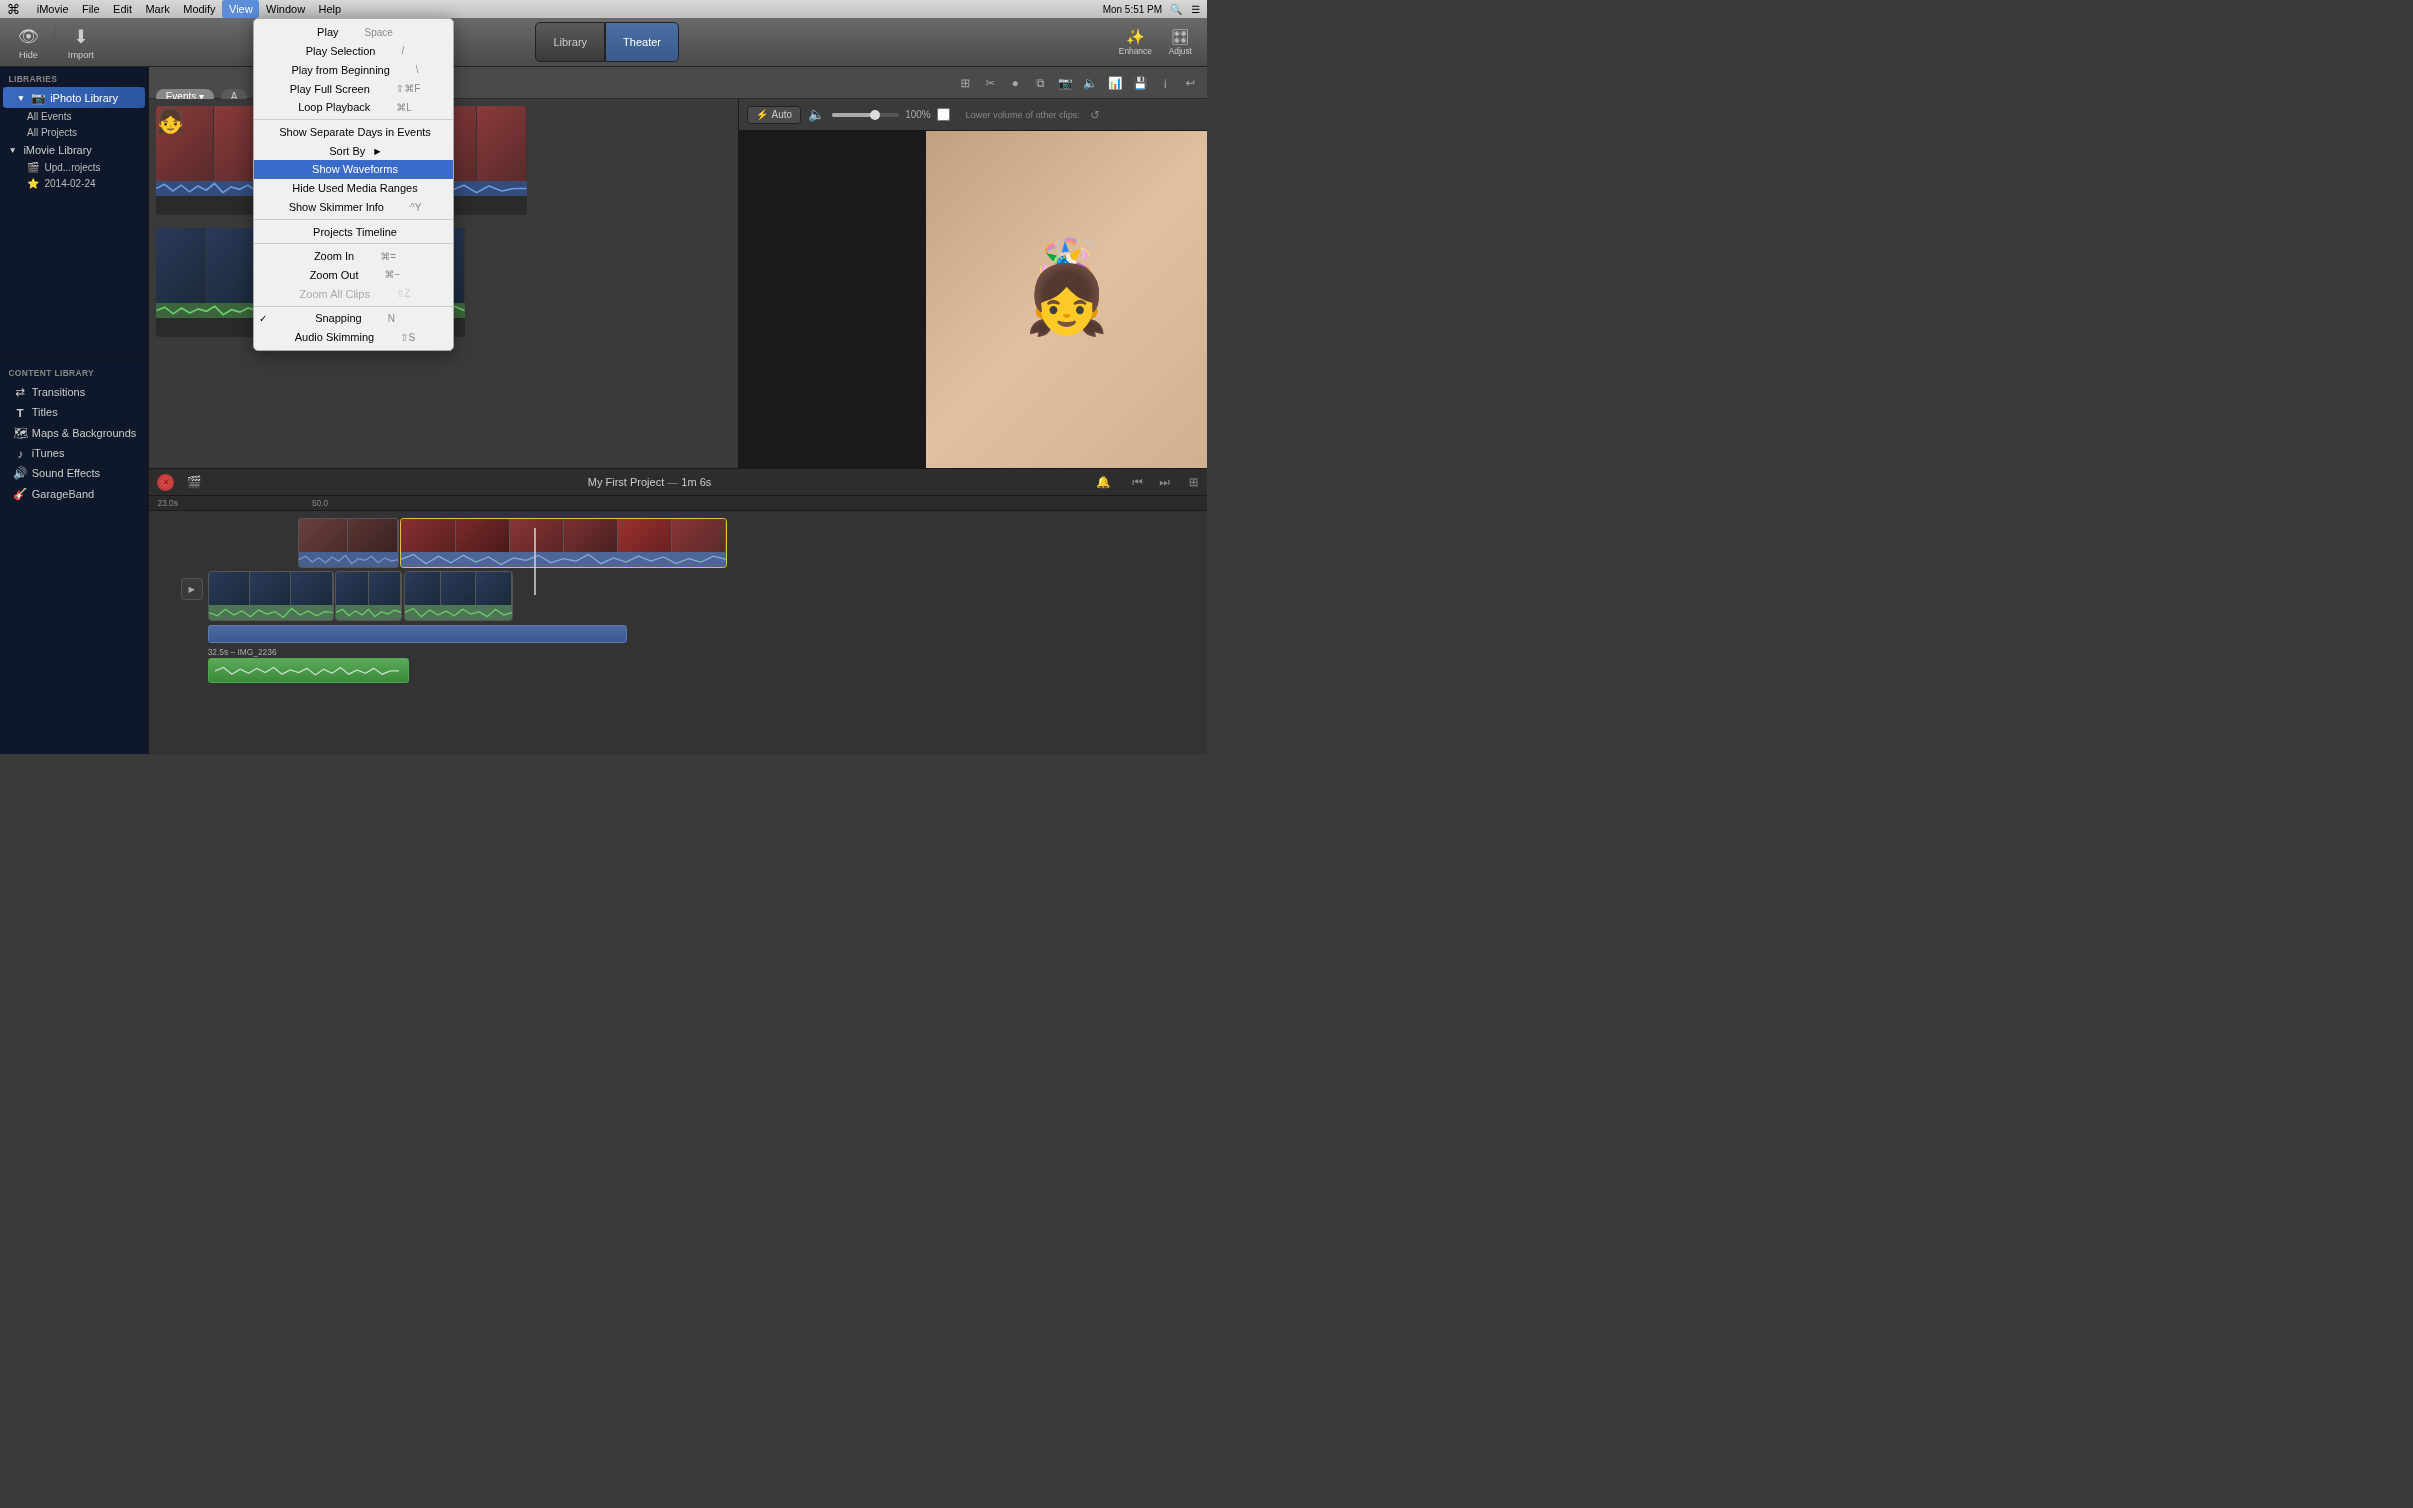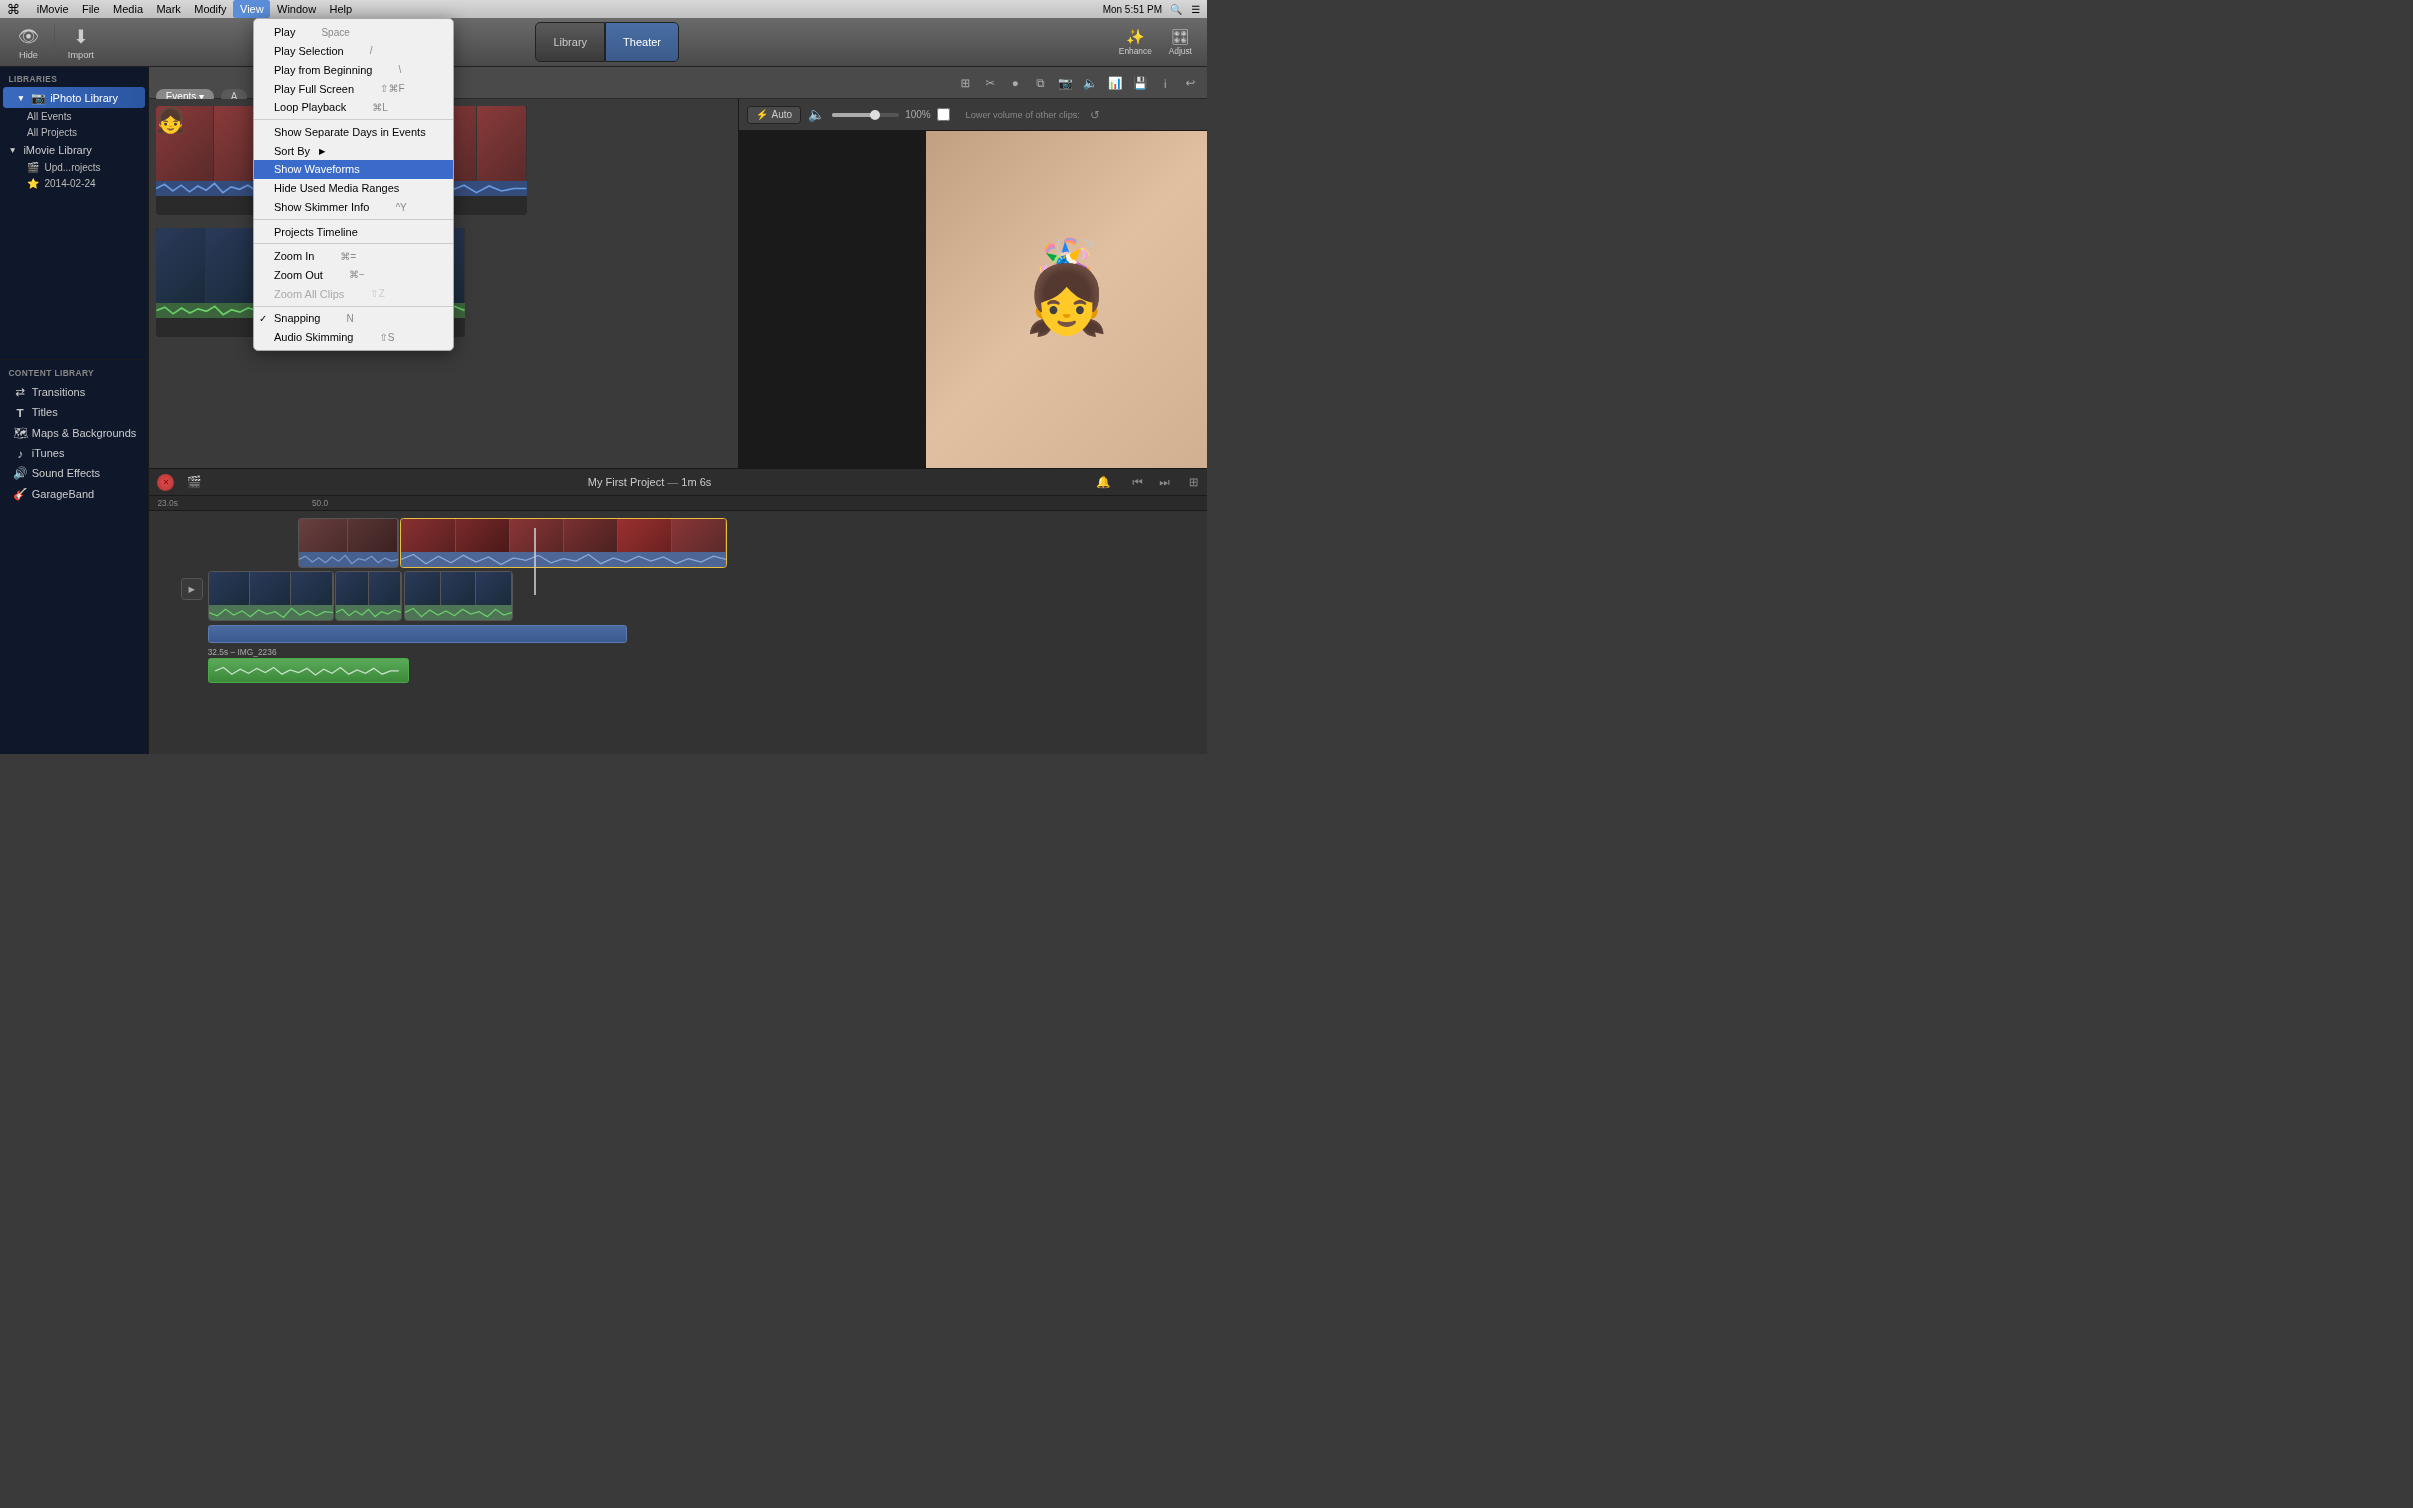--- a/index.html
+++ b/index.html
@@ -496,21 +496,21 @@
       color: #000;
     }
     .menu-item {
       padding: 3.4px 17px 3.4px 20px;
       font-size: 11px;
       color: #000;
       cursor: pointer;
       position: relative;
       display: flex;
       align-items: center;
-      justify-content: flex-start;
+      justify-content: center;
       gap: 9px;
     }
     .menu-item.highlighted {
       background: #3a6bca;
       color: #fff;
     }
     .menu-item.disabled {
       color: #aaa;
     }
     .menu-item .shortcut {
@@ -592,21 +592,21 @@
       height: 15px;
     }
   </style>
 </head>
 <body>
 
 <div class="menubar">
   <span class="menubar-apple">⌘</span>
   <span class="menubar-item">iMovie</span>
   <span class="menubar-item">File</span>
-  <span class="menubar-item">Media</span>
+  <span class="menubar-item">Edit</span>
   <span class="menubar-item">Mark</span>
   <span class="menubar-item">Modify</span>
   <span class="menubar-item active">View</span>
   <span class="menubar-item">Window</span>
   <span class="menubar-item">Help</span>
   <div class="menubar-right">
     <span>Mon 5:51 PM</span>
     <span>🔍</span>
     <span>☰</span>
   </div>

